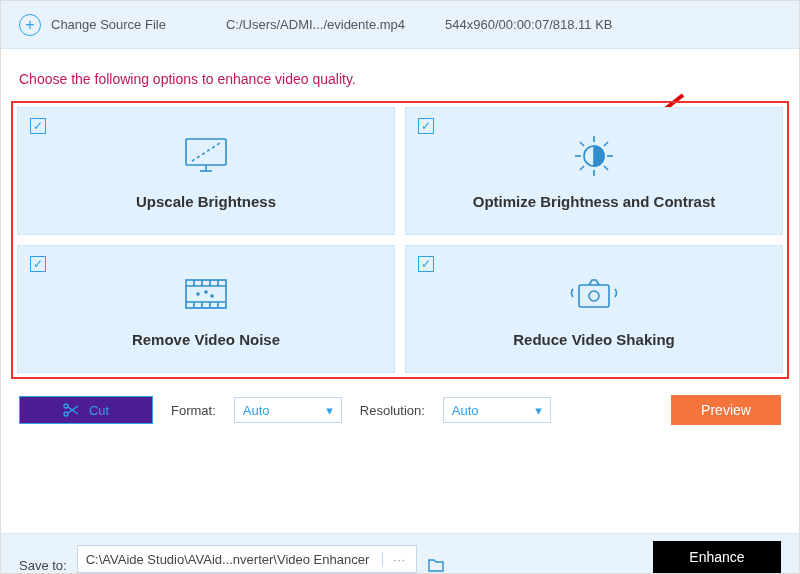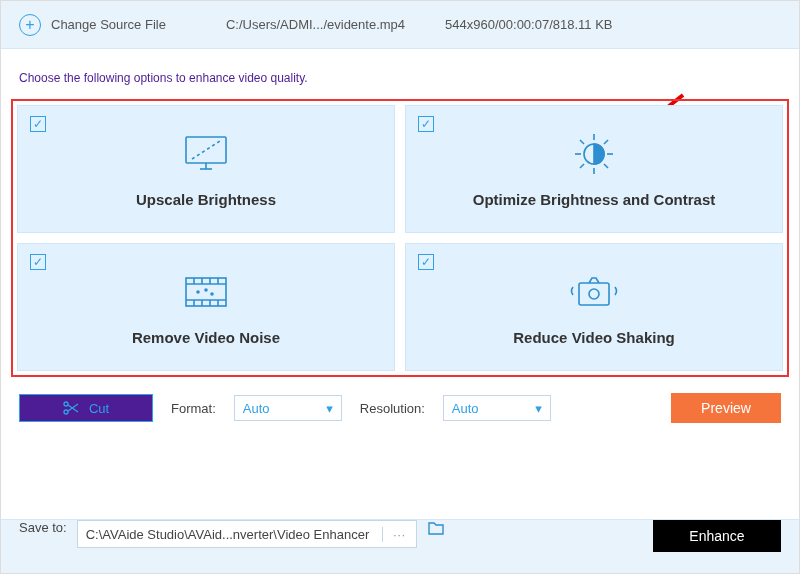--- a/index.html
+++ b/index.html
@@ -7,34 +7,34 @@
   .app{width:800px;height:574px;background:#fff;position:relative;border:1px solid #ddd}
   .titlebar{height:36px;background:#2ea1e8;color:#fff;display:flex;align-items:center;padding:0 14px;font-size:14px}
   .titlebar .title{margin-left:8px}
   .titlebar .close{margin-left:auto;font-size:18px;cursor:pointer}
   .palette{width:16px;height:16px;border:2px solid #fff;border-radius:50%;position:relative}
   .palette:before{content:"";position:absolute;width:5px;height:5px;border-radius:50%;background:#fff;left:2px;top:2px}
   .sourcebar{height:48px;background:#e9f3fb;border-bottom:1px solid #d6e8f5;display:flex;align-items:center;padding:0 18px;font-size:13px;color:#555}
   .plus-circle{width:22px;height:22px;border:1.5px solid #2ea1e8;border-radius:50%;color:#2ea1e8;display:flex;align-items:center;justify-content:center;font-size:16px;margin-right:10px}
   .sourcebar .change{color:#555;margin-right:60px}
   .sourcebar .path{margin-right:40px}
-  .instruction{padding:22px 18px 14px;font-size:12px;color:#4c1d95}
+  .instruction{padding:22px 18px 14px;font-size:14px;color:#be185d}
   .options-wrap{margin:0 10px;border:2px solid #e33;position:relative;padding:4px}
   .options{display:grid;grid-template-columns:1fr 1fr;gap:10px}
   .card{background:#e1f1fd;border:1px solid #cfe6f7;height:128px;position:relative;display:flex;flex-direction:column;align-items:center;justify-content:center;cursor:pointer}
   .card .chk{position:absolute;top:10px;left:12px;width:16px;height:16px;border:1.5px solid #2ea1e8;display:flex;align-items:center;justify-content:center;color:#2ea1e8;font-size:12px}
   .card .ic{height:46px;display:flex;align-items:center;justify-content:center;margin-bottom:14px}
   .card .lbl{font-weight:600;font-size:15px;color:#333}
   .toolbar{display:flex;align-items:center;padding:16px 18px;gap:18px;font-size:13px;color:#444}
   .cut-btn{width:134px;height:28px;border:1px solid #2ea1e8;background:#4c1d95;color:#2ea1e8;display:flex;align-items:center;justify-content:center;gap:10px;cursor:pointer}
   .label{color:#444}
   .select{width:108px;height:26px;border:1px solid #c5d6e6;display:flex;align-items:center;justify-content:space-between;padding:0 8px;color:#2ea1e8;cursor:pointer}
   .select .caret{color:#2ea1e8}
   .preview-btn{margin-left:auto;width:110px;height:30px;background:#f4743b;color:#fff;border:none;font-size:14px;cursor:pointer}
-  .footer{position:absolute;left:0;right:0;bottom:0;height:54px;background:#e8f3fb;border-top:1px solid #d6e8f5;display:flex;align-items:flex-start;padding:0 18px;font-size:13px;color:#444;gap:10px}
+  .footer{position:absolute;left:0;right:0;bottom:0;height:40px;background:#e8f3fb;border-top:1px solid #d6e8f5;display:flex;align-items:flex-end;padding:0 18px;font-size:13px;color:#444;gap:10px}
   .path-input{flex:0 0 340px;height:28px;border:1px solid #c5d6e6;background:#fff;display:flex;align-items:center}
   .path-input .txt{flex:1;padding:0 8px;white-space:nowrap;overflow:hidden;text-overflow:ellipsis}
   .path-input .dots{width:34px;border-left:1px solid #c5d6e6;text-align:center;color:#999;cursor:pointer}
   .folder-ic{color:#2e8ed0;font-size:16px;cursor:pointer}
   .enhance-btn{margin-left:auto;width:128px;height:32px;background:#000000;color:#fff;border:none;font-size:14px;cursor:pointer}
   .arrow{position:absolute;top:88px;right:106px;pointer-events:none}
   svg{display:block}
 </style>
 </head>
 <body>

